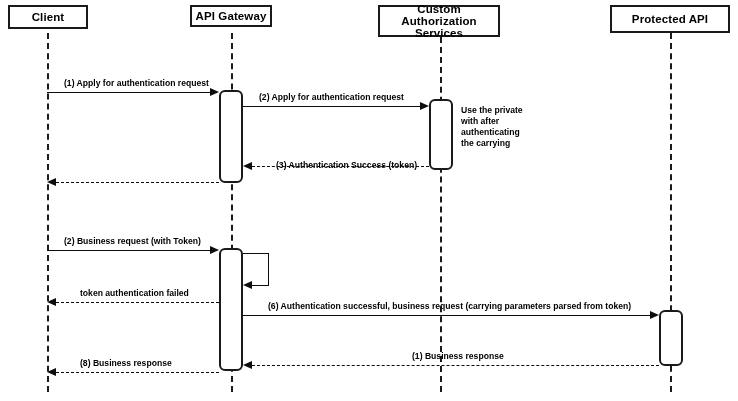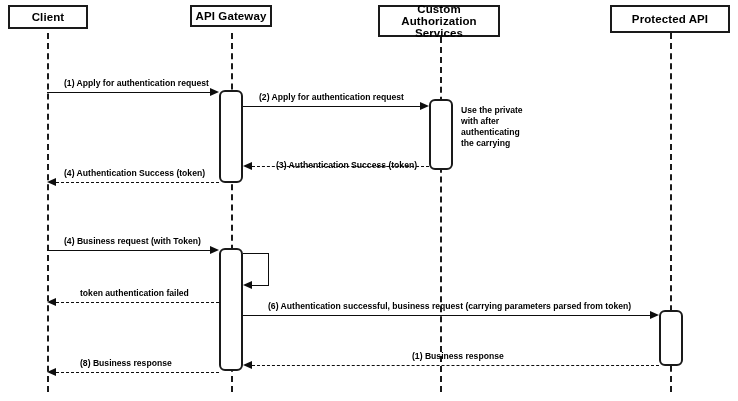--- a/index.html
+++ b/index.html
@@ -158,25 +158,24 @@
     <div>Use the private</div>
     <div>with after</div>
     <div>authenticating</div>
     <div>the carrying</div>
   </div>
 
   <div class="msg-label" style="left:276px; top:152px;margin-top:8px;">(3) Authentication Success (token)</div>
   <div class="msg-line dashed" style="left:252px; top:166px; width:177px;"></div>
   <div class="arrow-left" style="left:243px; top:161.5px;"></div>
 
-  <div class="msg-label" style="left:64px; top:168px;">(4) Authentication Success (token)</div>
   <div class="msg-line dashed" style="left:56px; top:182px; width:163px;"></div>
   <div class="arrow-left" style="left:47px; top:177.5px;"></div>
 
-  <div class="msg-label" style="left:64px; top:236px;">(4) Business request (with Token)</div>
+  <div class="msg-label" style="left:64px; top:236px;">(2) Business request (with Token)</div>
   <div class="msg-line" style="left:47px; top:250px; width:163px;"></div>
   <div class="arrow-right" style="left:210px; top:245.5px;"></div>
 
   <div class="selfloop-top" style="left:243px; top:253px; width:26px;"></div>
   <div class="selfloop-side" style="left:268px; top:253px; height:32px;"></div>
   <div class="selfloop-bottom" style="left:252px; top:285px; width:17px;"></div>
   <div class="arrow-left" style="left:243px; top:280.5px;"></div>
 
   <div class="msg-label" style="left:80px; top:288px;">token authentication failed</div>
   <div class="msg-line dashed" style="left:56px; top:302px; width:163px;"></div>

